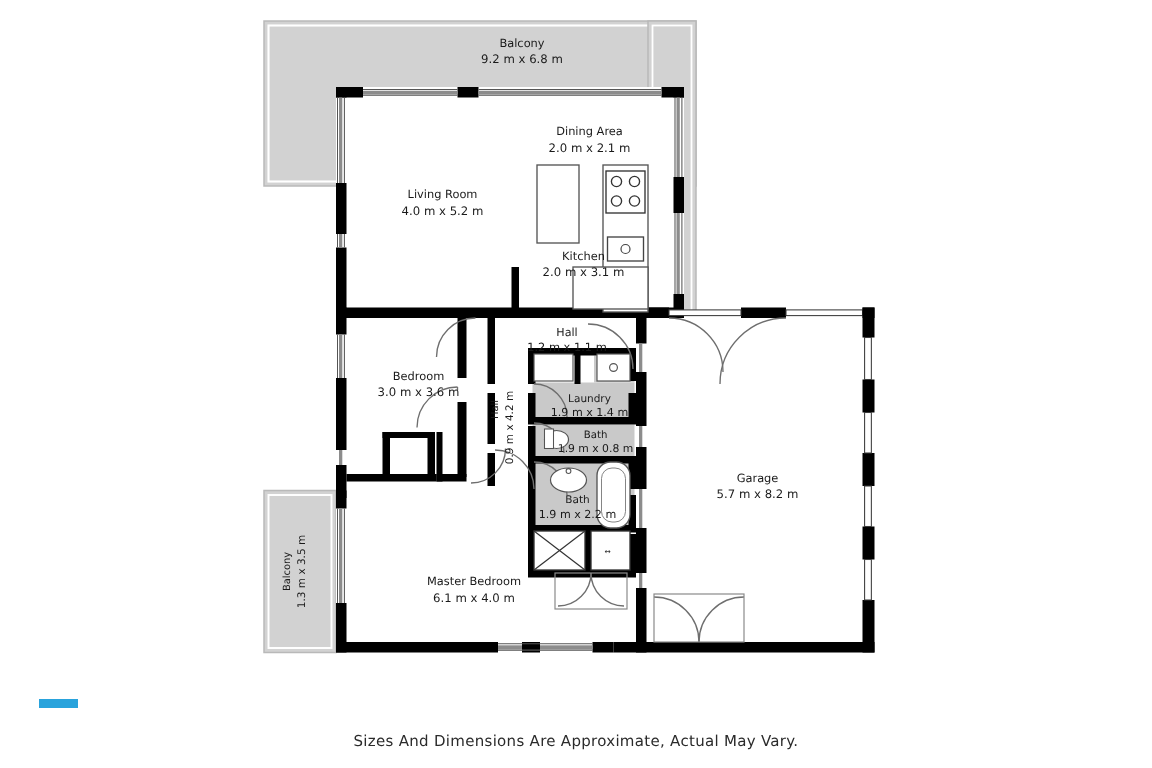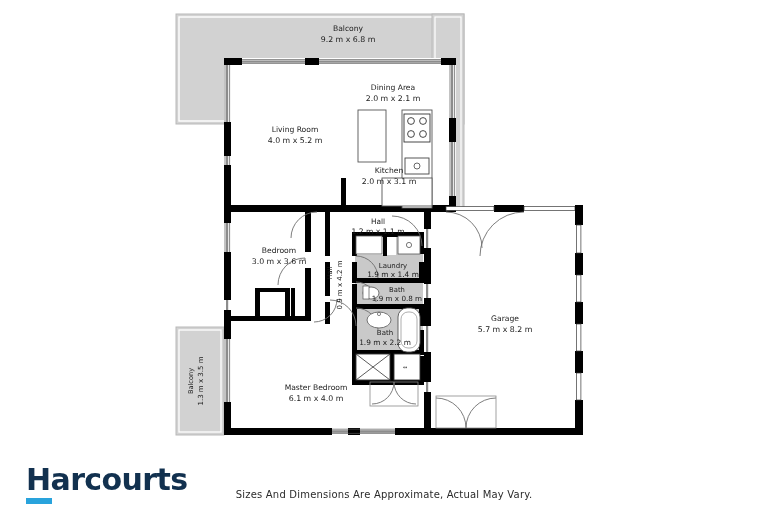--- a/index.html
+++ b/index.html
@@ -362,21 +362,20 @@
 
       <text x="193" y="381" font-size="6.6" transform="rotate(-90 193 381)">Balcony</text>
       <text x="203" y="381" font-size="7.0" transform="rotate(-90 203 381)">1.3 m x 3.5 m</text>
     </g>
 
   </svg>
 
   <div id="footer">
 
     <div id="harcourts-logo">
-      <div id="harcourts-wordmark">Harcourts</div>
       <div id="harcourts-bar"></div>
     </div>
 
     <div id="disclaimer">Sizes And Dimensions Are Approximate, Actual May Vary.</div>
 
   </div>
 
 </div>
 
 </body></html>

